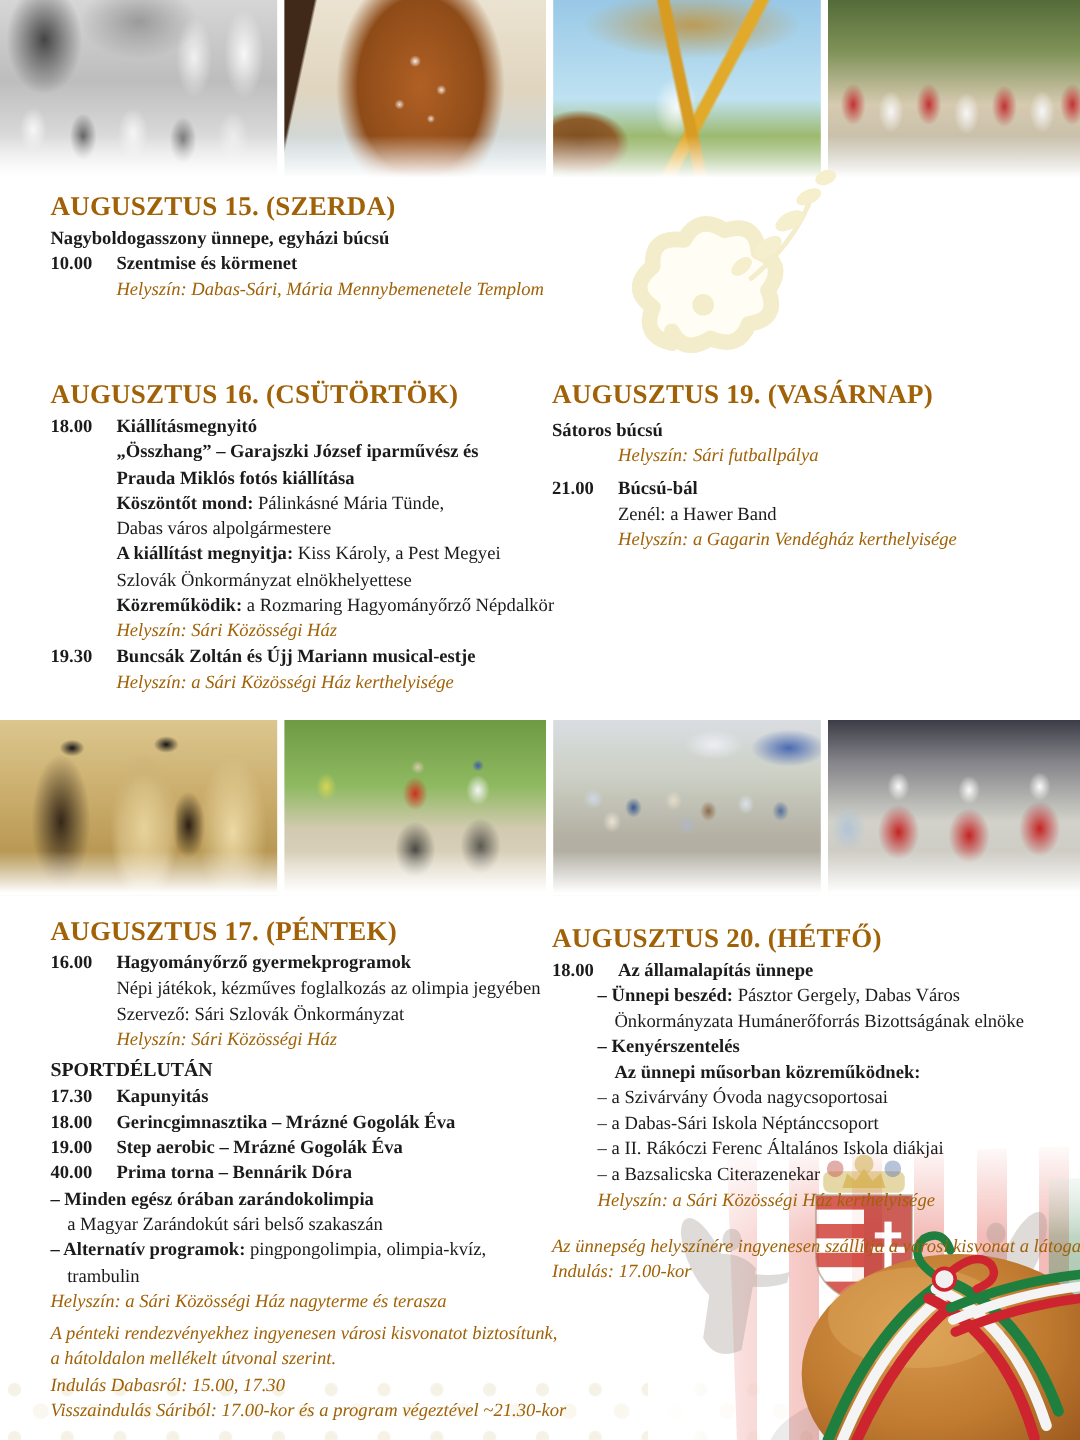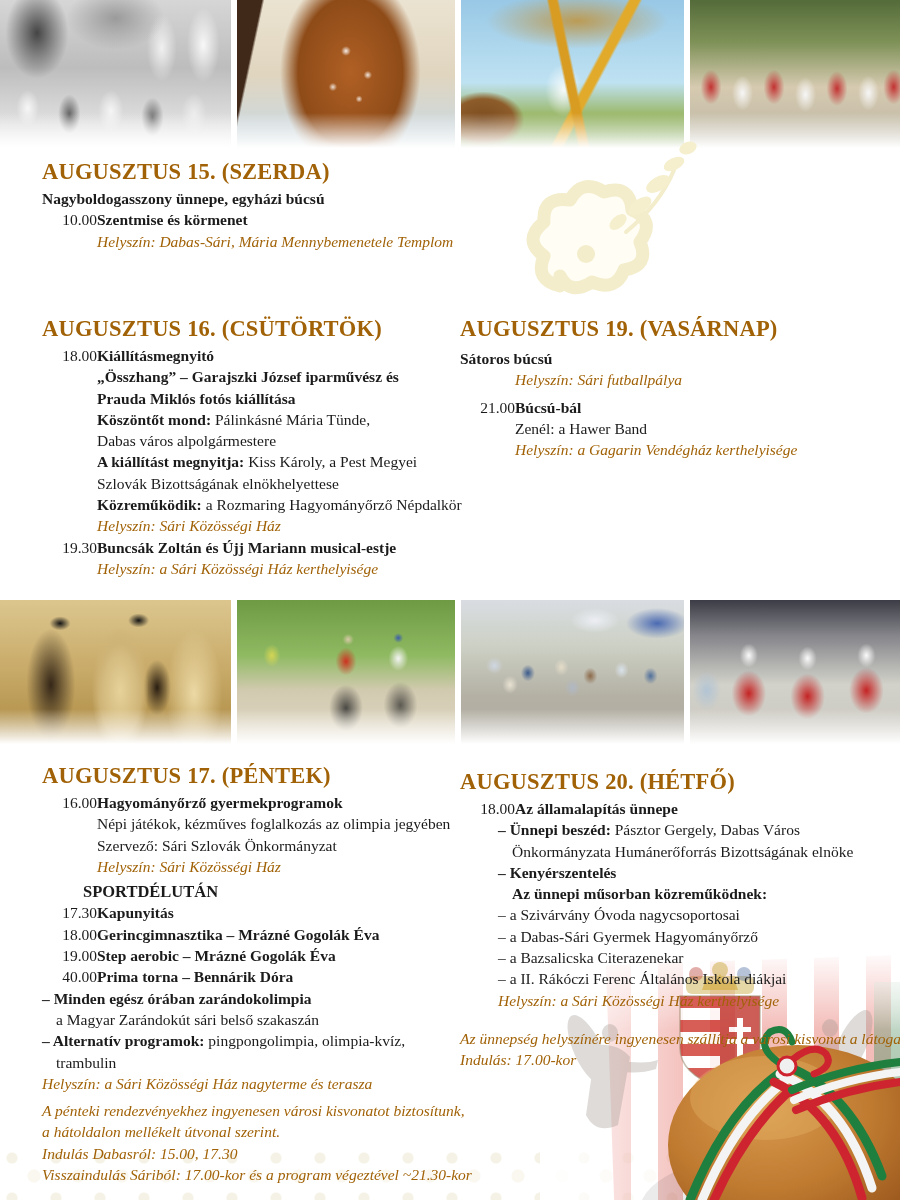--- a/index.html
+++ b/index.html
@@ -98,24 +98,24 @@
   #sec-aug15{left:42px;top:158px;width:420px;}
   #sec-aug16{left:42px;top:315px;width:420px;}
   #sec-aug19{left:460px;top:315px;width:435px;}
   #sec-aug17{left:42px;top:762px;width:430px;}
   #sec-aug20{left:460px;top:768px;width:438px;}
   .heading{font-size:22.5px;line-height:27px;color:#a16207;font-weight:bold;
     letter-spacing:0.2px;margin-bottom:3px;white-space:nowrap;}
   .line{white-space:nowrap;}
   .ind1{padding-left:14px;} .ind2{padding-left:38px;}
   .ind3{padding-left:52px;} .ind4{padding-left:55px;}
-  .s-time{font-weight:normal;display:inline-block;width:55px;text-align:right;}
+  .s-time{font-weight:bold;display:inline-block;width:55px;}
   .s-b{font-weight:bold;}
   .s-i{font-style:italic;color:#a16207;}
-  .s-sb{font-weight:bold;font-size:16.5px;margin-left:41px;}
+  .s-sb{font-weight:bold;font-size:16.5px;}
 
   
   .flower{position:absolute;left:498px;top:136px;z-index:1;}
   .lace-band{position:absolute;left:0;top:1146px;width:900px;height:54px;z-index:2;opacity:0.55;
     background-image:
       radial-gradient(circle at 12px 12px, rgba(236,229,206,0.9) 0 5px, rgba(236,229,206,0) 6px),
       radial-gradient(circle at 34px 30px, rgba(243,238,220,0.85) 0 6px, rgba(243,238,220,0) 7px);
     background-size:44px 40px;}
   .decor-br{position:absolute;left:540px;top:950px;width:360px;height:250px;z-index:3;}
   .flag-stripes{position:absolute;left:70px;top:10px;width:290px;height:240px;
@@ -161,21 +161,21 @@
   </section>
 
 <section class="section" id="sec-aug16">
   <div class="heading">AUGUSZTUS 16. (CSÜTÖRTÖK)</div>
 <div class="line"><span class="s-time">18.00</span><span class="s-b">Kiállításmegnyitó</span></div>
     <div class="line ind4"><span class="s-b">„Összhang” – Garajszki József iparművész és</span></div>
     <div class="line ind4"><span class="s-b">Prauda Miklós fotós kiállítása</span></div>
     <div class="line ind4"><span class="s-b">Köszöntőt mond:</span><span class="s-n"> Pálinkásné Mária Tünde,</span></div>
     <div class="line ind4"><span class="s-n">Dabas város alpolgármestere</span></div>
     <div class="line ind4"><span class="s-b">A kiállítást megnyitja:</span><span class="s-n"> Kiss Károly, a Pest Megyei</span></div>
-    <div class="line ind4"><span class="s-n">Szlovák Bizottságának elnökhelyettese</span></div>
+    <div class="line ind4"><span class="s-n">Szlovák Önkormányzat elnökhelyettese</span></div>
     <div class="line ind4"><span class="s-b">Közreműködik:</span><span class="s-n"> a Rozmaring Hagyományőrző Népdalkör</span></div>
     <div class="line ind4"><span class="s-i">Helyszín: Sári Közösségi Ház</span></div>
     <div class="line"><span class="s-time">19.30</span><span class="s-b">Buncsák Zoltán és Újj Mariann musical-estje</span></div>
     <div class="line ind4"><span class="s-i">Helyszín: a Sári Közösségi Ház kerthelyisége</span></div>
   </section>
 
 <section class="section" id="sec-aug19">
   <div class="heading">AUGUSZTUS 19. (VASÁRNAP)</div>
 <div class="line" style="margin-top: 6px;"><span class="s-b">Sátoros búcsú</span></div>
     <div class="line ind4"><span class="s-i">Helyszín: Sári futballpálya</span></div>
@@ -214,23 +214,23 @@
   </section>
 
 <section class="section" id="sec-aug20">
   <div class="heading">AUGUSZTUS 20. (HÉTFŐ)</div>
 <div class="line"><span class="s-time">18.00</span><span class="s-b">Az államalapítás ünnepe</span></div>
     <div class="line ind2"><span class="s-b">– Ünnepi beszéd:</span><span class="s-n"> Pásztor Gergely, Dabas Város</span></div>
     <div class="line ind3"><span class="s-n">Önkormányzata Humánerőforrás Bizottságának elnöke</span></div>
     <div class="line ind2"><span class="s-b">– Kenyérszentelés</span></div>
     <div class="line ind3"><span class="s-b">Az ünnepi műsorban közreműködnek:</span></div>
     <div class="line ind2"><span class="s-n">– a Szivárvány Óvoda nagycsoportosai</span></div>
-    <div class="line ind2"><span class="s-n">– a Dabas-Sári Gyermek Hagyományőrző</span></div>
+    <div class="line ind2"><span class="s-n">– a Dabas-Sári Iskola Néptánccsoport</span></div>
+    <div class="line ind2"><span class="s-n">– a II. Rákóczi Ferenc Általános Iskola diákjai</span></div>
     <div class="line ind2"><span class="s-n">– a Bazsalicska Citerazenekar</span></div>
-    <div class="line ind2"><span class="s-n">– a II. Rákóczi Ferenc Általános Iskola diákjai</span></div>
     <div class="line ind2"><span class="s-i">Helyszín: a Sári Közösségi Ház kerthelyisége</span></div>
     <div class="line" style="margin-top: 17px;"><span class="s-i">Az ünnepség helyszínére ingyenesen szállítja a városi kisvonat a látogatókat.</span></div>
     <div class="line"><span class="s-i">Indulás: 17.00-kor</span></div>
   </section>
 
 <div class="decor-br">
   <div class="flag-stripes"></div>
   <div class="green-band"></div>
   <svg class="decor-svg" width="360" height="250" viewBox="0 0 360 250">
     <defs>

